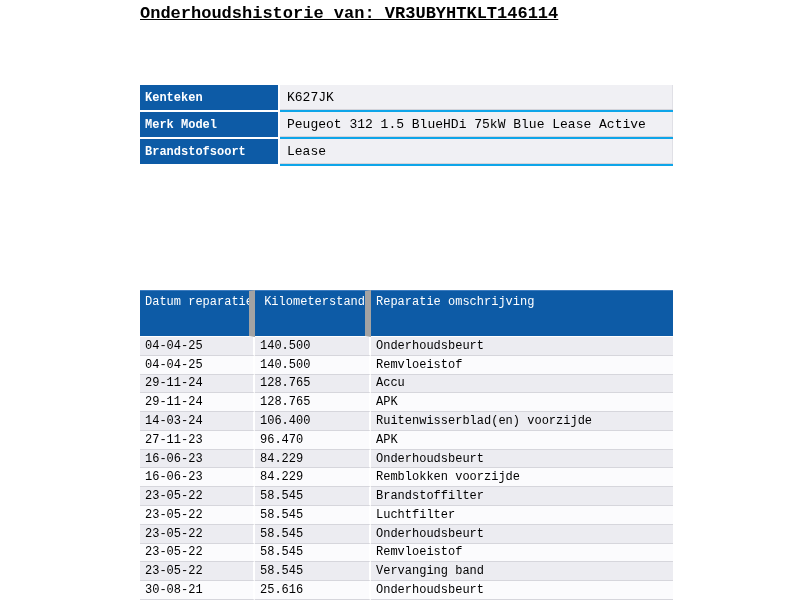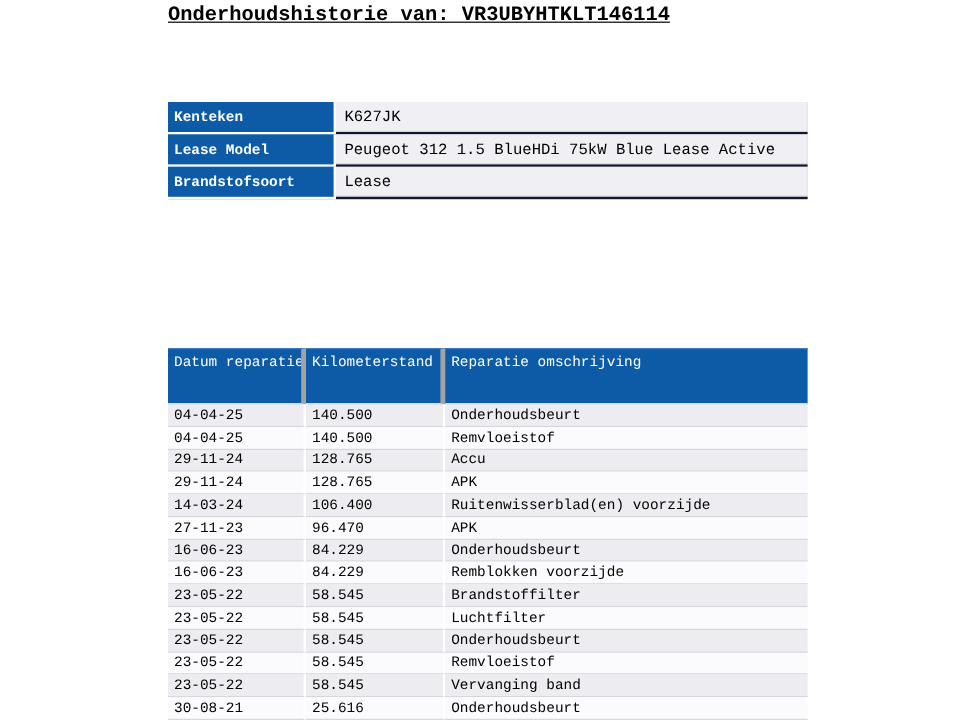--- a/index.html
+++ b/index.html
@@ -49,21 +49,21 @@
     font-weight: bold;
     font-size: 12px;
     padding: 0 0 0 5px;
     border-bottom: 2px solid #ffffff;
     border-right: 2px solid #ffffff;
   }
   .info-value {
     background: var(--value-bg, #f0f0f4);
     font-size: 13px;
     padding: 0 0 0 7px;
-    border-bottom: 2px solid #0f172a;
+    border-bottom: 2px solid #0ea5e9;
     box-shadow: inset 0 -1px 0 #d4d4da, inset -1px 0 0 #e0e0e6;
   }
 
   
   .hist-table {
     position: absolute;
     left: 140px;
     top: 290px;
     width: 533px;
     font-size: 12px;
@@ -73,21 +73,21 @@
     color: #ffffff;
     font-weight: normal;
     font-size: 12px;
     text-align: left;
     vertical-align: top;
     height: 47px;
     padding: 4px 0 0 5px;
     border-bottom: 1px solid #ffffff;
     border-top: 1px solid #3d7cbe;
   }
-  .hist-table th.sep { border-right: 4px solid #a3a3a3; }
+  .hist-table th.sep { border-right: 6px solid #a3a3a3; text-align: right; }
   .hist-table tbody td {
     height: 18.79px;
     vertical-align: middle;
     padding: 0 0 0 5px;
     border-bottom: 1px solid #d6d6dc;
   }
   .hist-table tbody td.sep { border-right: 2px solid #ffffff; }
   .hist-table tbody tr:nth-child(odd) td { background: var(--row-alt, #ececf1); }
   .hist-table tbody tr:nth-child(even) td { background: var(--row-plain, #fbfbfd); }
 </style>
@@ -102,21 +102,21 @@
     <colgroup>
         <col style="width:140px">
         <col>
       </colgroup>
     <tbody>
       <tr>
         <td class="info-label">Kenteken</td>
         <td class="info-value">K627JK</td>
       </tr>
       <tr>
-        <td class="info-label">Lease Model</td>
+        <td class="info-label">Merk Model</td>
         <td class="info-value">Peugeot 312 1.5 BlueHDi 75kW Blue Lease Active</td>
       </tr>
       <tr>
         <td class="info-label">Brandstofsoort</td>
         <td class="info-value">Lease</td>
       </tr>
     </tbody>
   </table>
 
   <table class="hist-table">

